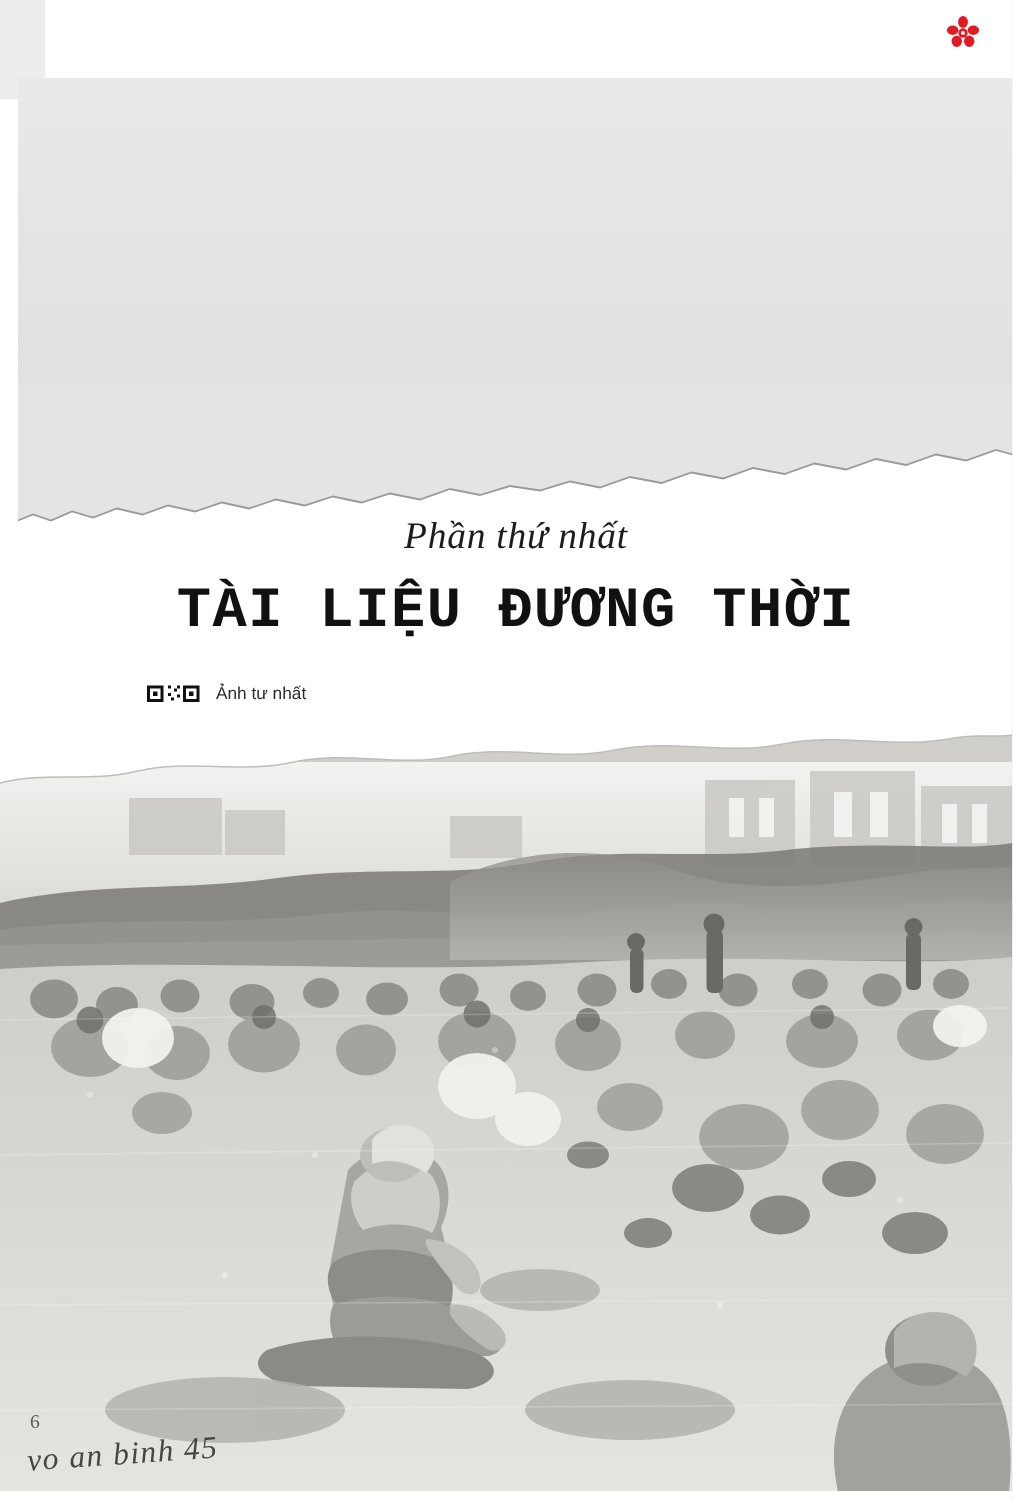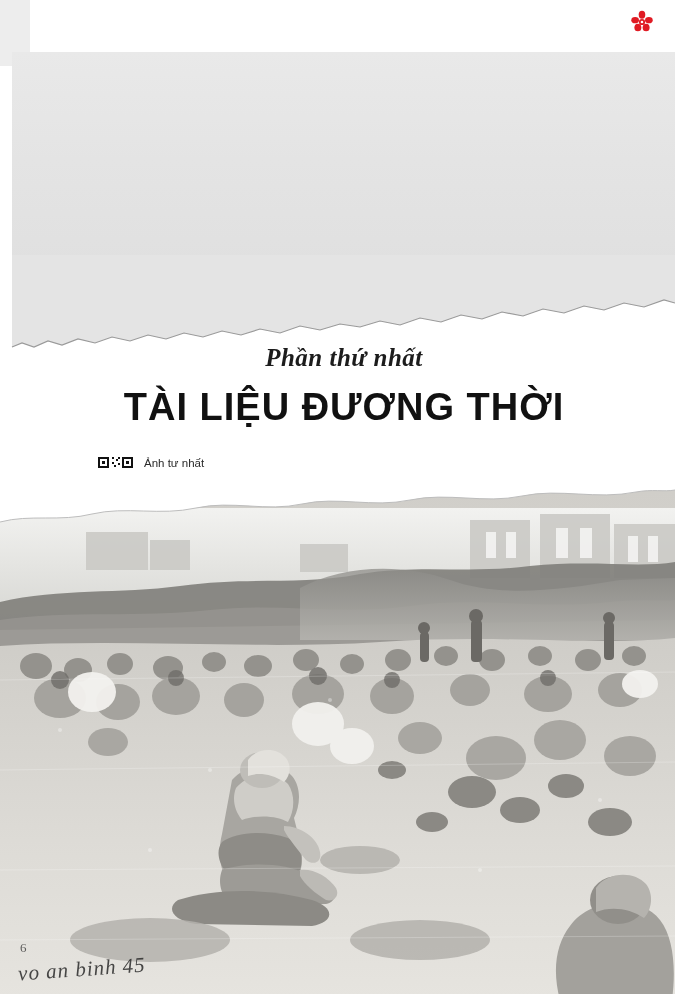--- a/index.html
+++ b/index.html
@@ -64,29 +64,29 @@
   .title-block {
     position: absolute;
     left: 0;
     top: 344px;
     width: 675px;
     text-align: center;
   }
   .part-label {
     font-family: "Liberation Serif", serif;
     font-style: italic;
-    font-weight: bold;
+    font-weight: normal;
     font-size: 25px;
     color: #1c1c1c;
     letter-spacing: 0.5px;
     margin: 0;
     padding-left: 13px;
   }
   .main-title {
-    font-family: Liberation Sans, sans-serif;
+    font-family: Liberation Mono, monospace;
     font-weight: bold;
     font-size: 38px;
     color: #111111;
     letter-spacing: 1px;
     margin: 14px 0 0 0;
     padding-left: 13px;
   }
 
   
   .caption-row {

